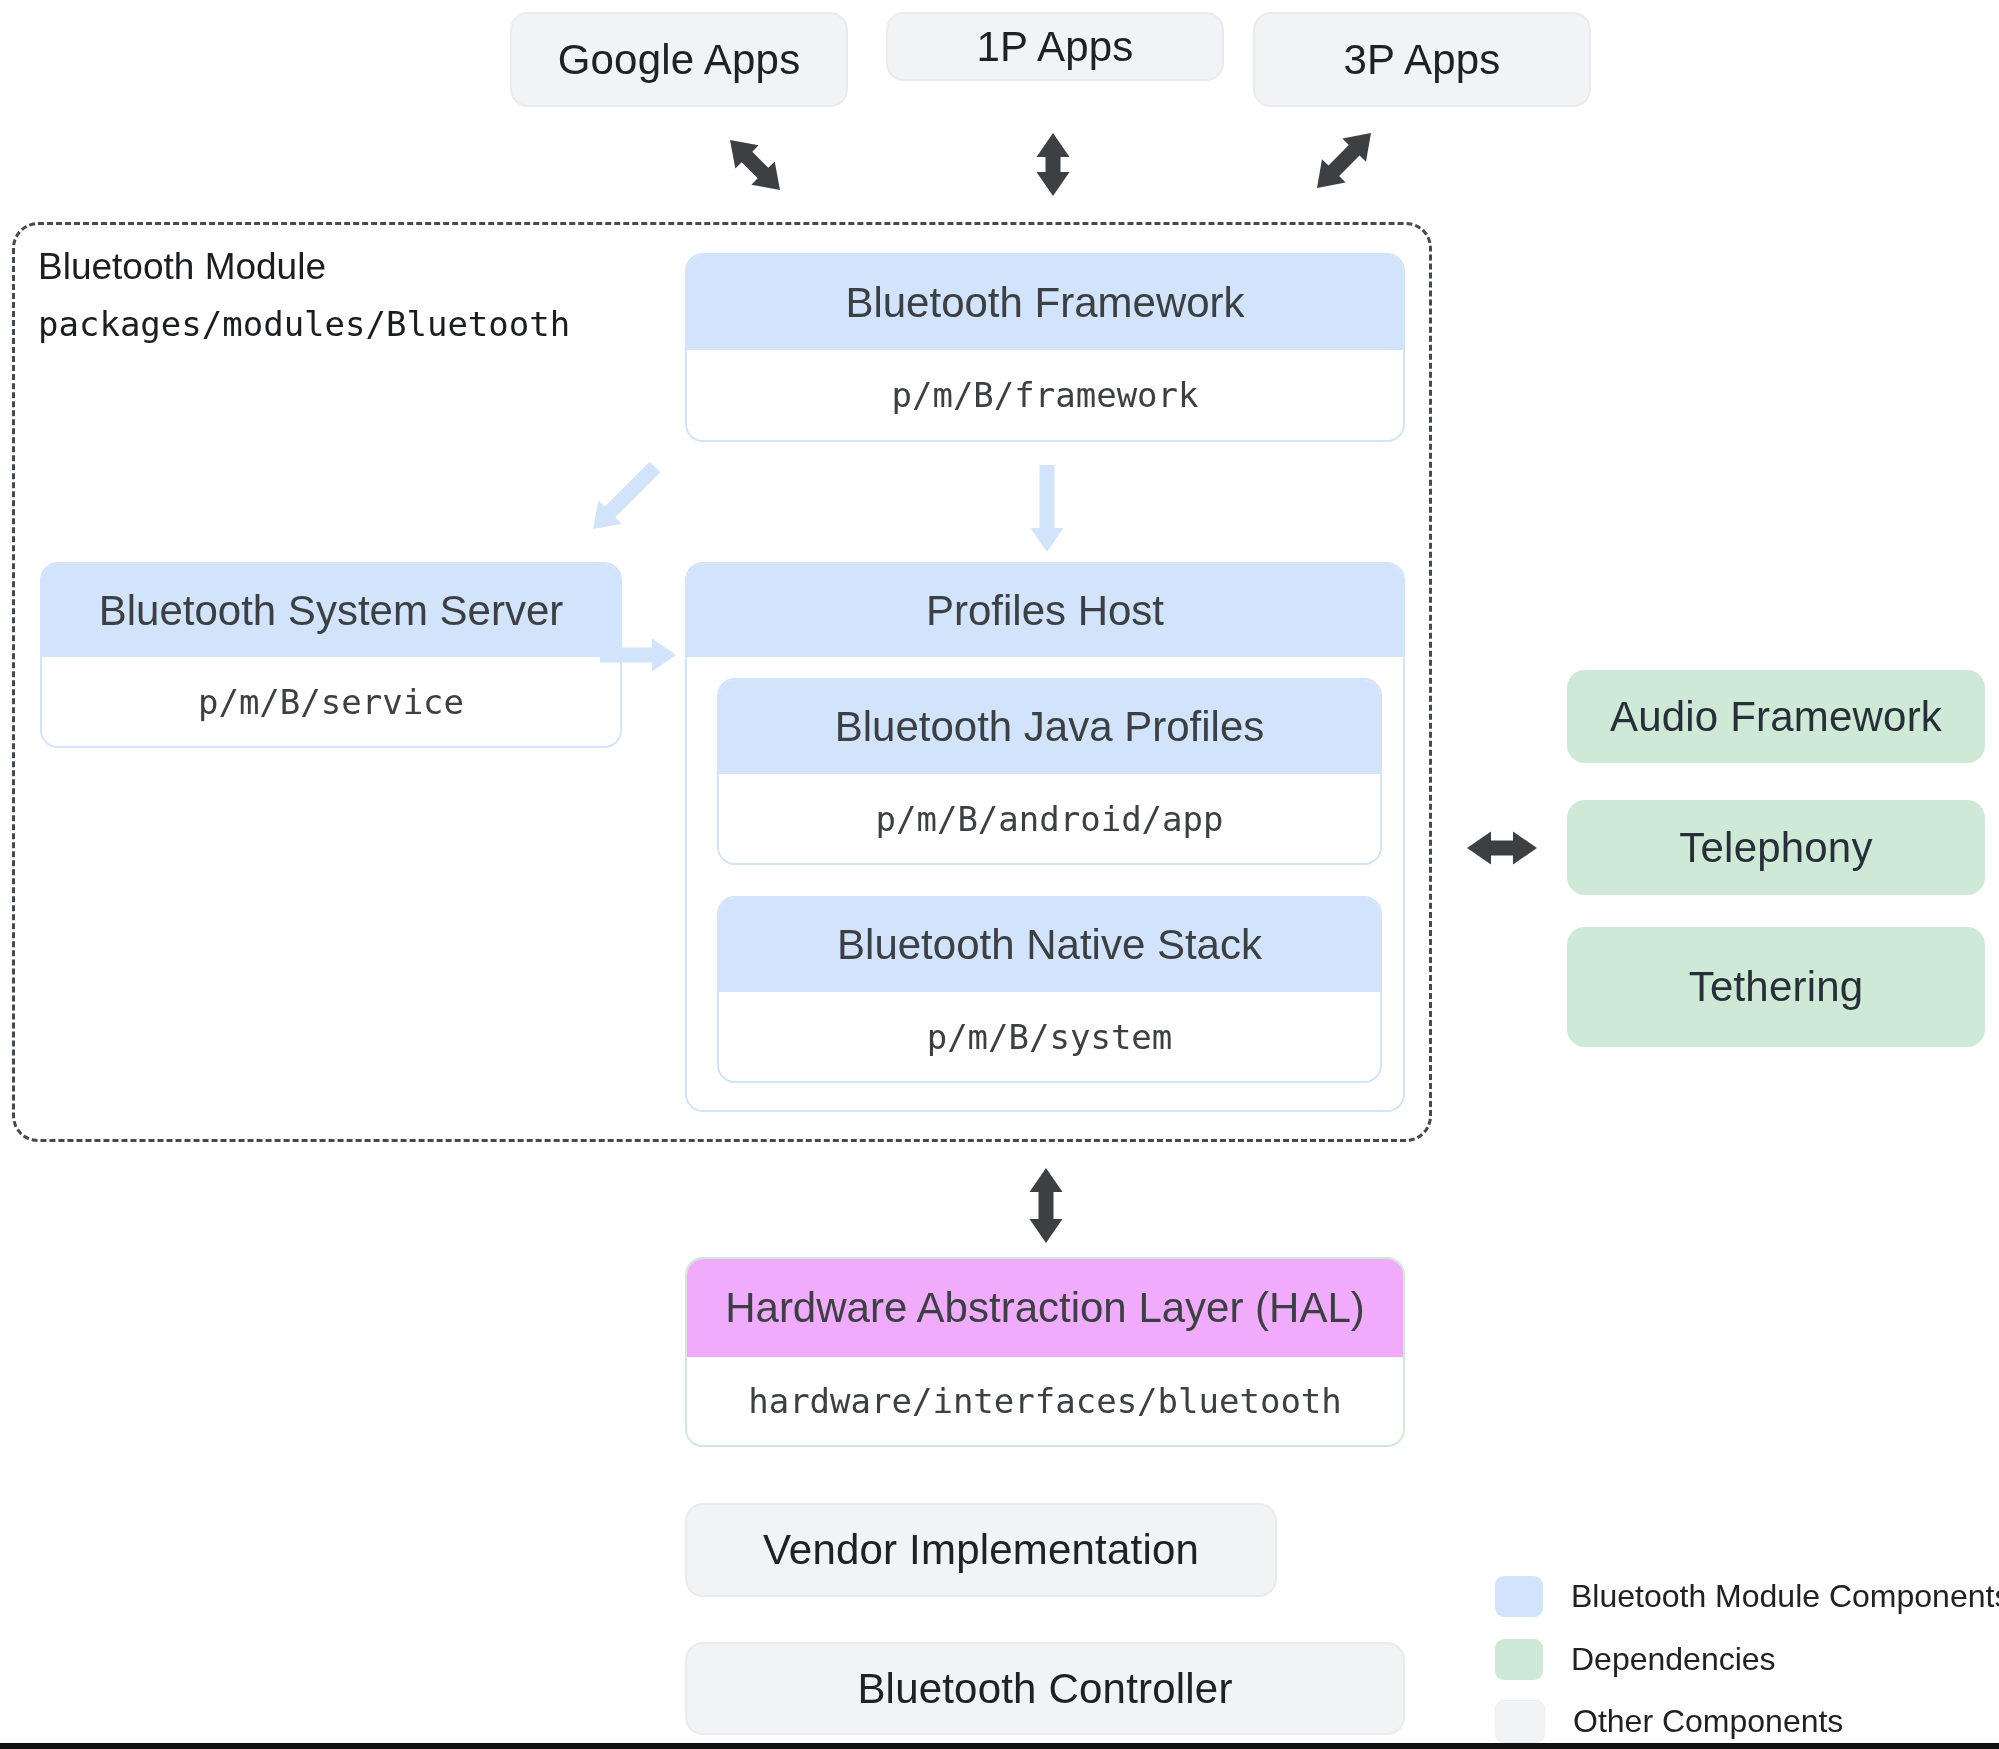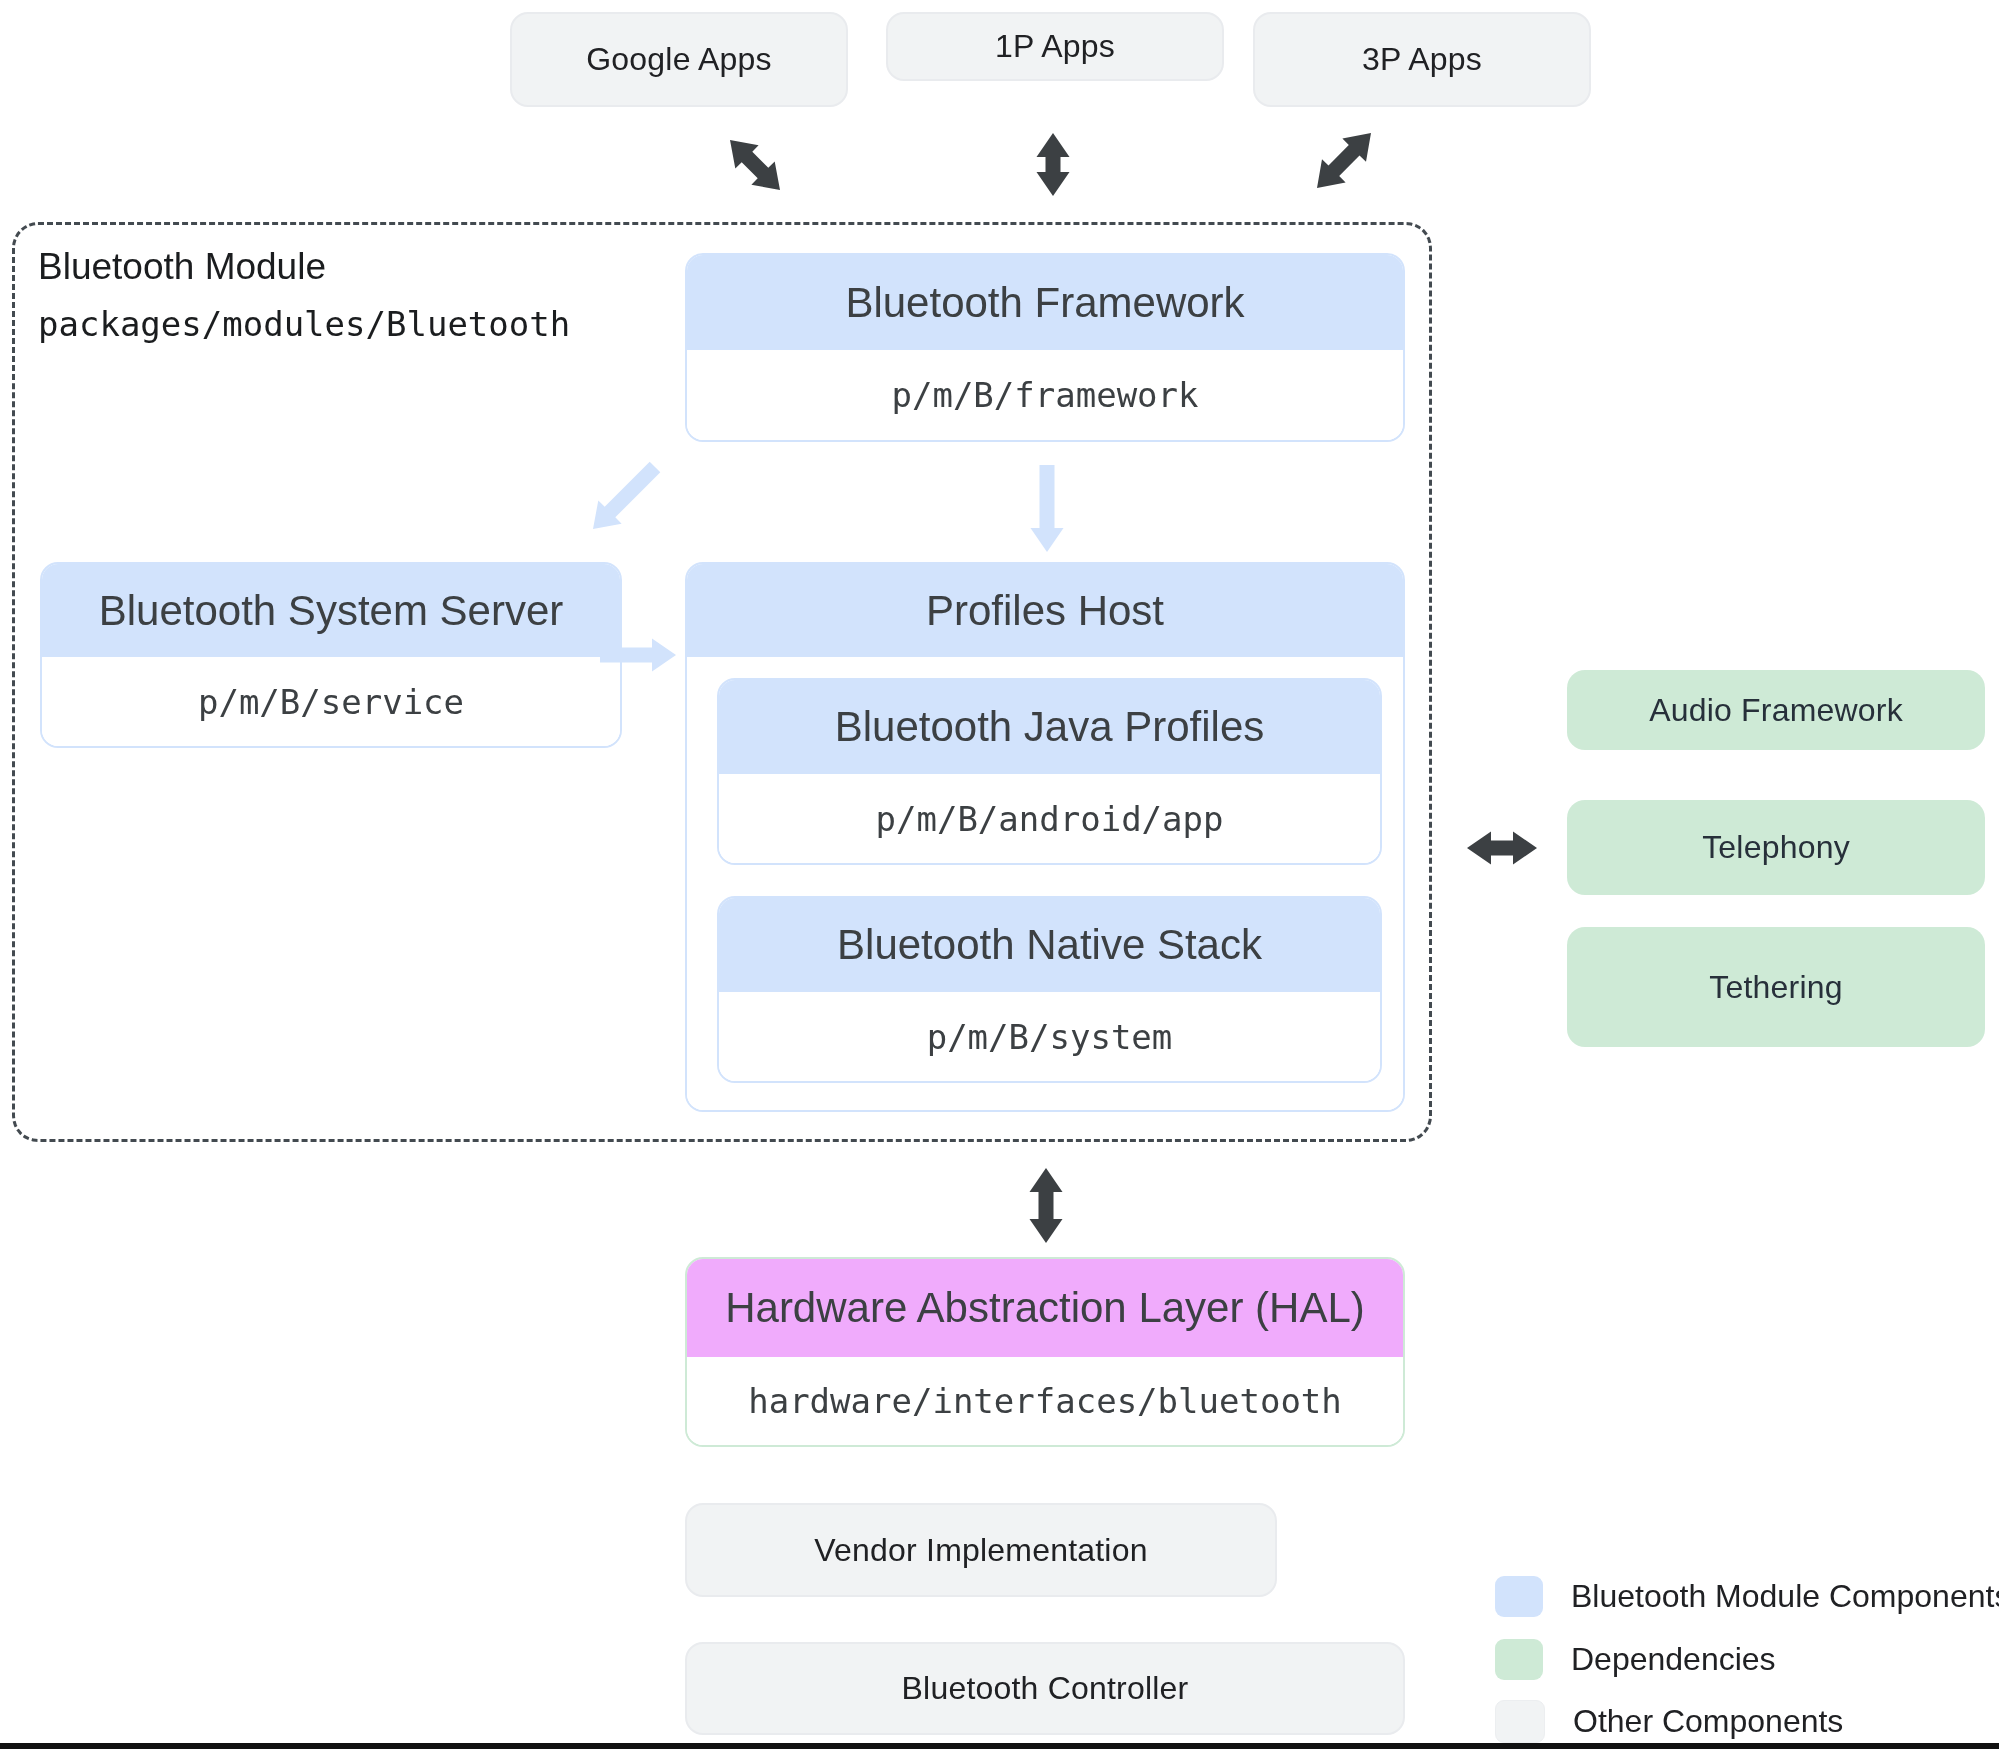--- a/index.html
+++ b/index.html
@@ -1,21 +1,21 @@
 <!DOCTYPE html>
 <html><head>
 <meta charset="utf-8">
 <style>
   html,body{margin:0;padding:0;background:#ffffff;}
   .canvas{position:relative;width:1999px;height:1749px;background:#ffffff;overflow:hidden;
           font-family:"Liberation Sans", sans-serif;color:#202124;}
   .abs{position:absolute;box-sizing:border-box;}
   
   .pill{display:flex;align-items:center;justify-content:center;border-radius:18px;
-        font-size:32px;letter-spacing:.2px;color:#202124;}
+        font-size:42px;letter-spacing:.2px;color:#202124;}
   .pill.gray{background:#f1f3f4;border:2px solid #e9ebee;}
   .pill.green{background:#ceead6;color:#27303a;}
   
   .box{border-radius:18px;overflow:hidden;background:#ffffff;display:flex;flex-direction:column;}
   .box.blue{border:2px solid #d2e3fc;}
   .box.greenb{border:2px solid #ceead6;}
   .box-header{display:flex;align-items:center;justify-content:center;
               font-size:42px;color:#3c4043;flex:0 0 auto;}
   .box.blue .box-header{background:#d2e3fc;}
   .box.greenb .box-header{background:#f0abfc;}
@@ -83,21 +83,21 @@
     </div>
   </div>
 
   <div class="abs box blue" style="left:717px;top:896px;width:665px;height:187px">
     <div class="box-header" style="height:94px">Bluetooth Native Stack</div>
     <div class="box-body">
       <span class="mono">p/m/B/system</span>
     </div>
   </div>
 
-  <div class="abs pill green" style="left:1567px;top:670px;width:418px;height:80px">
+  <div class="abs pill green" style="left:1567px;top:670px;width:418px;height:93px">
     <span>Audio Framework</span>
   </div>
   <div class="abs pill green" style="left:1567px;top:800px;width:418px;height:95px">
     <span>Telephony</span>
   </div>
   <div class="abs pill green" style="left:1567px;top:927px;width:418px;height:120px">
     <span>Tethering</span>
   </div>
 
   <div class="abs box greenb" style="left:685px;top:1257px;width:720px;height:190px">

